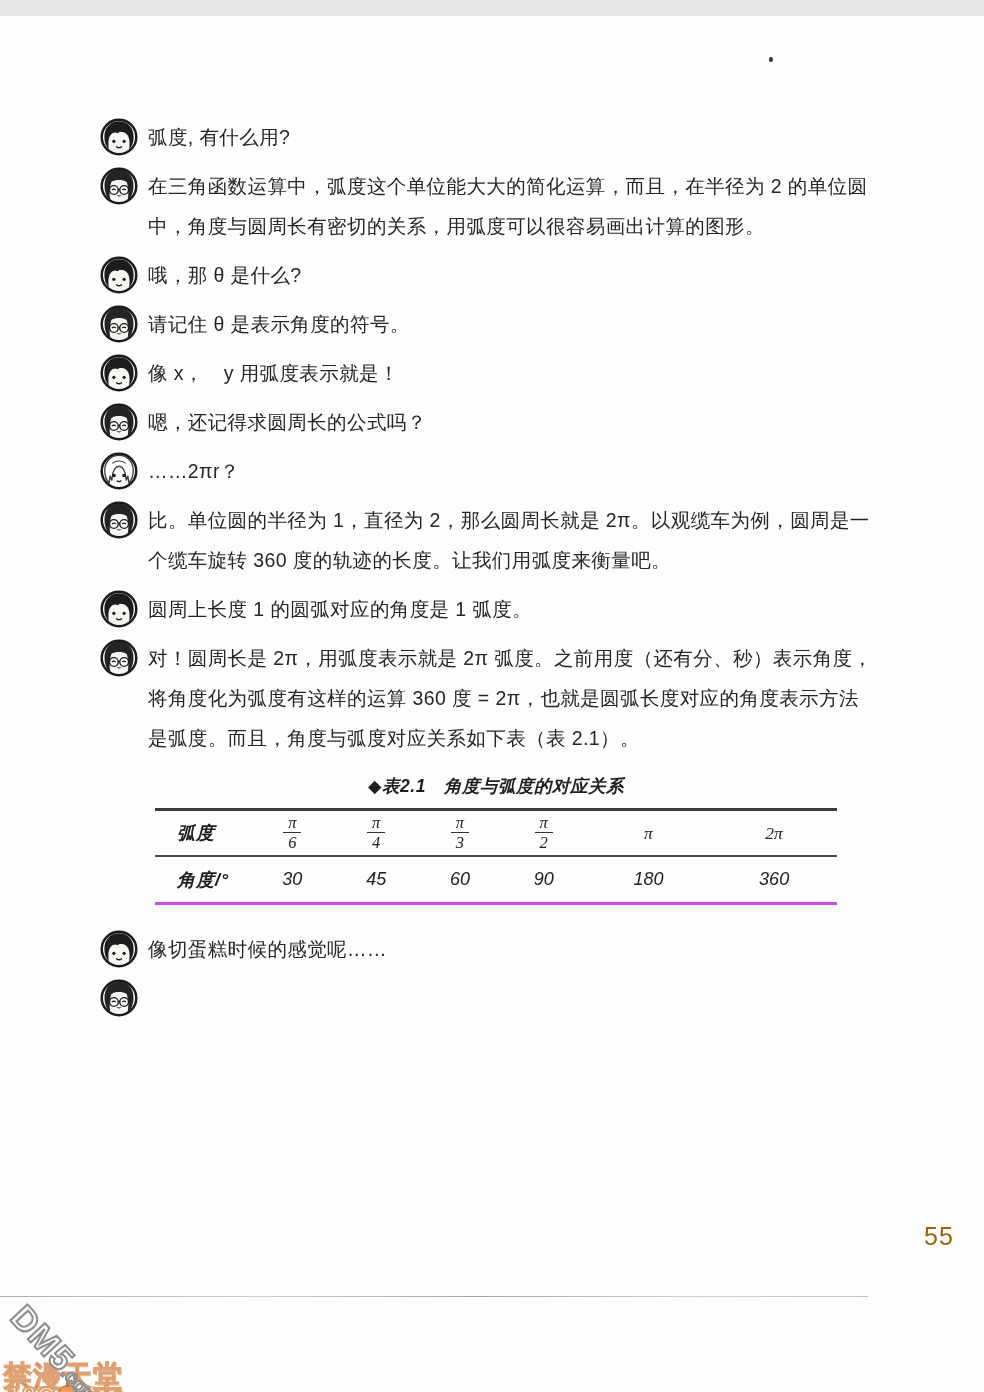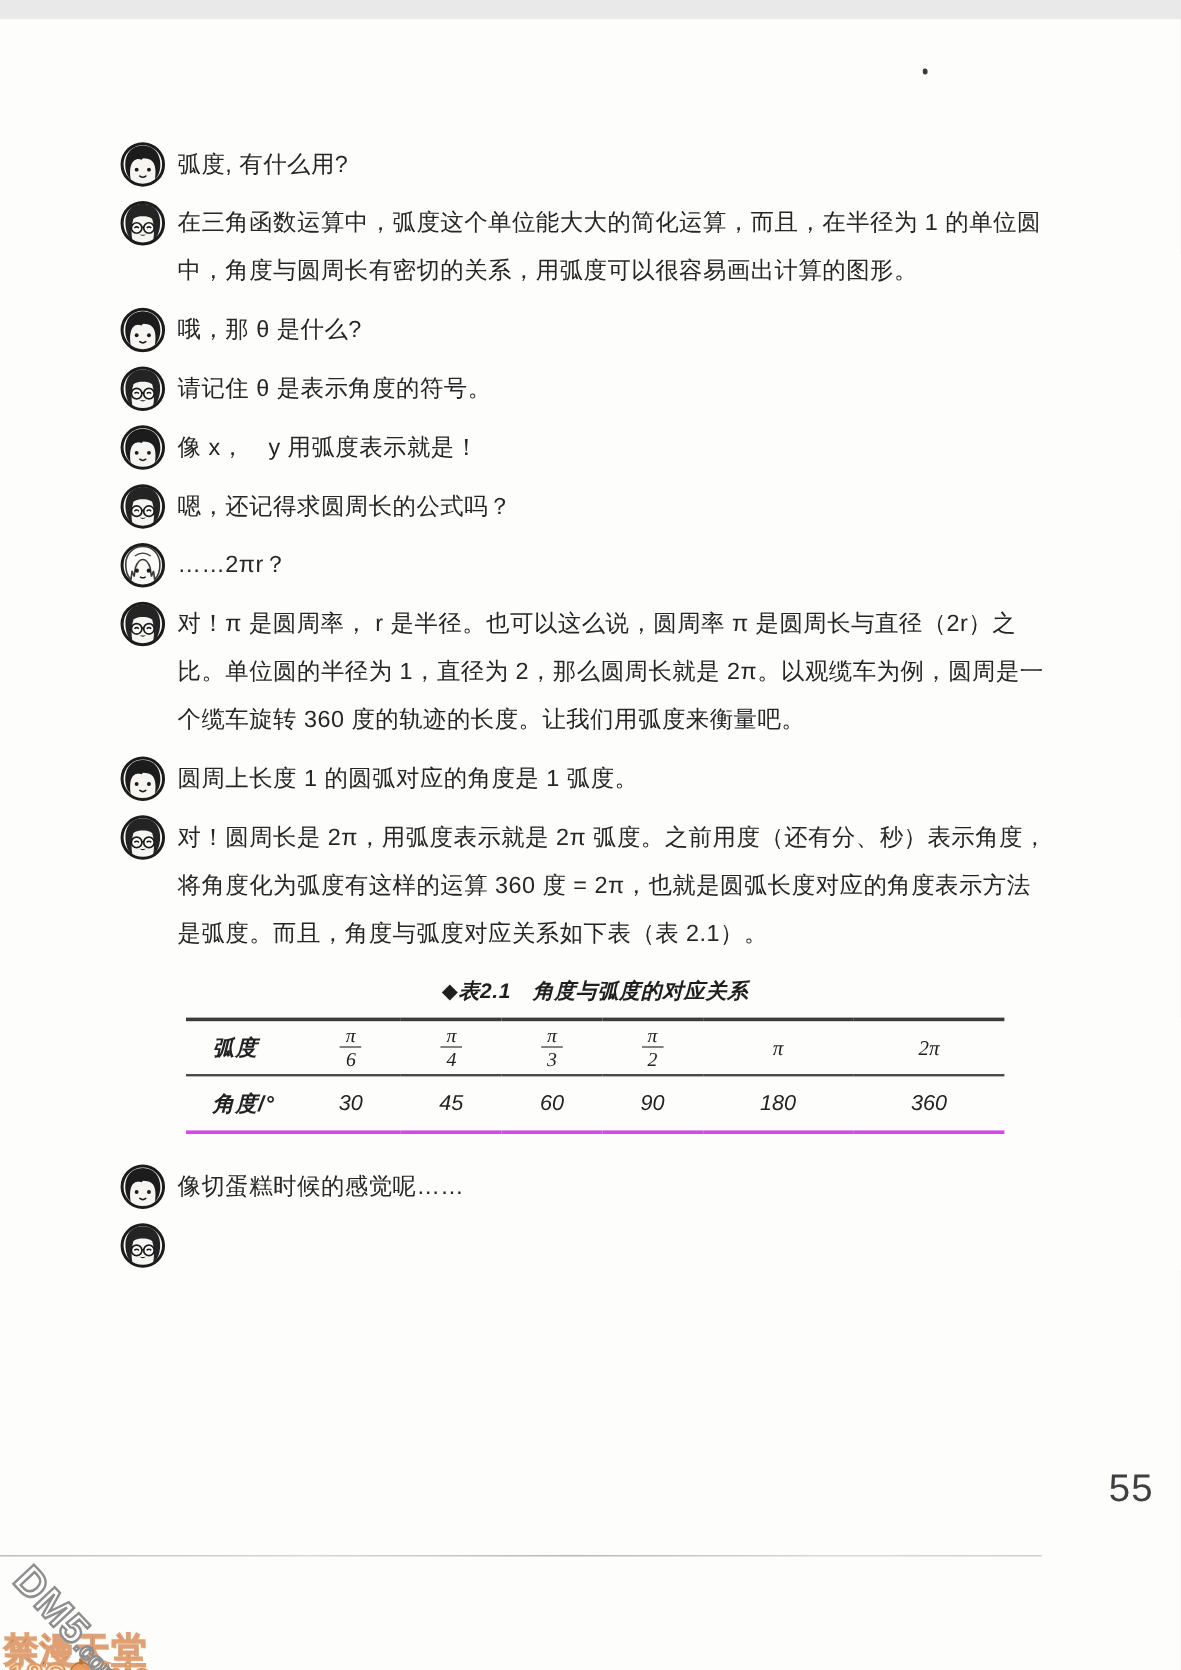--- a/index.html
+++ b/index.html
@@ -79,23 +79,23 @@
     vertical-align:middle;
     font-family:"Liberation Serif","DejaVu Serif",serif;
   }
   .frac .den{border-top:1.6px solid #333;padding:1px 5px 0 5px;}
   .frac .num{padding:0 5px;}
   .pisym{font-family:"Liberation Serif","DejaVu Serif",serif;font-size:17.5px;}
   
   .pagenum{
     position:absolute;
     top:1206px;left:924px;
-    font-size:32px;
+    font-size:25px;
     letter-spacing:1px;
-    color:#404040;
+    color:#a16207;
   }
   .footrule{
     position:absolute;
     top:1280px;left:0;
     width:868px;height:1px;
     background:linear-gradient(90deg,#9a9a9a,#c2c2c2 30%,#8f8f8f 55%,#c6c6c6 80%,#b5b5b5);
     opacity:.8;
   }
   .speck{
     position:absolute;
@@ -197,21 +197,21 @@
               <path d="M14 7 Q20 4 27 7.5 L25 10 Q20 7.5 15 9.5 Z" fill="#242424"></path>
               <circle cx="14.6" cy="24.2" r="4.6" fill="#fcfcfa" stroke="#1b1b1b" stroke-width="1.5"></circle>
               <circle cx="25.4" cy="24.2" r="4.6" fill="#fcfcfa" stroke="#1b1b1b" stroke-width="1.5"></circle>
               <path d="M19.2 23.6 h1.6" stroke="#1b1b1b" stroke-width="1.4"></path>
               <path d="M12.6 24.2 q2 -2 4 0" stroke="#1b1b1b" stroke-width="1.3" fill="none"></path>
               <path d="M23.4 24.2 q2 -2 4 0" stroke="#1b1b1b" stroke-width="1.3" fill="none"></path>
               <path d="M17.2 29.6 Q20 32.6 22.8 29.6 Q20 30.6 17.2 29.6 Z" fill="#1b1b1b"></path>
             </svg>
           </span>
           <div class="lines">
-            <div class="tline">在三角函数运算中，弧度这个单位能大大的简化运算，而且，在半径为 1 的单位圆</div>
+            <div class="tline">在三角函数运算中，弧度这个单位能大大的简化运算，而且，在半径为 2 的单位圆</div>
             <div class="tline">中，角度与圆周长有密切的关系，用弧度可以很容易画出计算的图形。</div>
           </div>
         </div>
         <div class="drow">
           <span class="avatar">
             <svg viewBox="0 0 40 40">
               <circle cx="20" cy="20" r="18.2" fill="#f6f5f1" stroke="#1b1b1b" stroke-width="2.6"></circle>
               <path d="M20 3.5 C10 3.5 4.6 11 4.6 20 C4.6 26 6.6 30.5 9.4 33.2 C8.2 26 9 20.6 11.2 17.8 C13.4 15.2 16.2 14.6 20 14.6 C23.8 14.6 26.6 15.2 28.8 17.8 C31 20.6 31.8 26 30.6 33.2 C33.4 30.5 35.4 26 35.4 20 C35.4 11 30 3.5 20 3.5 Z" fill="#1c1c1c"></path>
               <path d="M12 16.5 Q16 11.5 21 13.5 L19 16 Q15 14.5 12 16.5 Z" fill="#1c1c1c"></path>
               <circle cx="14.6" cy="24.6" r="1.7" fill="#1b1b1b"></circle>
@@ -297,21 +297,20 @@
               <path d="M14 7 Q20 4 27 7.5 L25 10 Q20 7.5 15 9.5 Z" fill="#242424"></path>
               <circle cx="14.6" cy="24.2" r="4.6" fill="#fcfcfa" stroke="#1b1b1b" stroke-width="1.5"></circle>
               <circle cx="25.4" cy="24.2" r="4.6" fill="#fcfcfa" stroke="#1b1b1b" stroke-width="1.5"></circle>
               <path d="M19.2 23.6 h1.6" stroke="#1b1b1b" stroke-width="1.4"></path>
               <path d="M12.6 24.2 q2 -2 4 0" stroke="#1b1b1b" stroke-width="1.3" fill="none"></path>
               <path d="M23.4 24.2 q2 -2 4 0" stroke="#1b1b1b" stroke-width="1.3" fill="none"></path>
               <path d="M17.2 29.6 Q20 32.6 22.8 29.6 Q20 30.6 17.2 29.6 Z" fill="#1b1b1b"></path>
             </svg>
           </span>
           <div class="lines">
-            <div class="tline">对！π 是圆周率， r 是半径。也可以这么说，圆周率 π 是圆周长与直径（2r）之</div>
             <div class="tline">比。单位圆的半径为 1，直径为 2，那么圆周长就是 2π。以观缆车为例，圆周是一</div>
             <div class="tline">个缆车旋转 360 度的轨迹的长度。让我们用弧度来衡量吧。</div>
           </div>
         </div>
         <div class="drow">
           <span class="avatar">
             <svg viewBox="0 0 40 40">
               <circle cx="20" cy="20" r="18.2" fill="#f6f5f1" stroke="#1b1b1b" stroke-width="2.6"></circle>
               <path d="M20 3.5 C10 3.5 4.6 11 4.6 20 C4.6 26 6.6 30.5 9.4 33.2 C8.2 26 9 20.6 11.2 17.8 C13.4 15.2 16.2 14.6 20 14.6 C23.8 14.6 26.6 15.2 28.8 17.8 C31 20.6 31.8 26 30.6 33.2 C33.4 30.5 35.4 26 35.4 20 C35.4 11 30 3.5 20 3.5 Z" fill="#1c1c1c"></path>
               <path d="M12 16.5 Q16 11.5 21 13.5 L19 16 Q15 14.5 12 16.5 Z" fill="#1c1c1c"></path>

